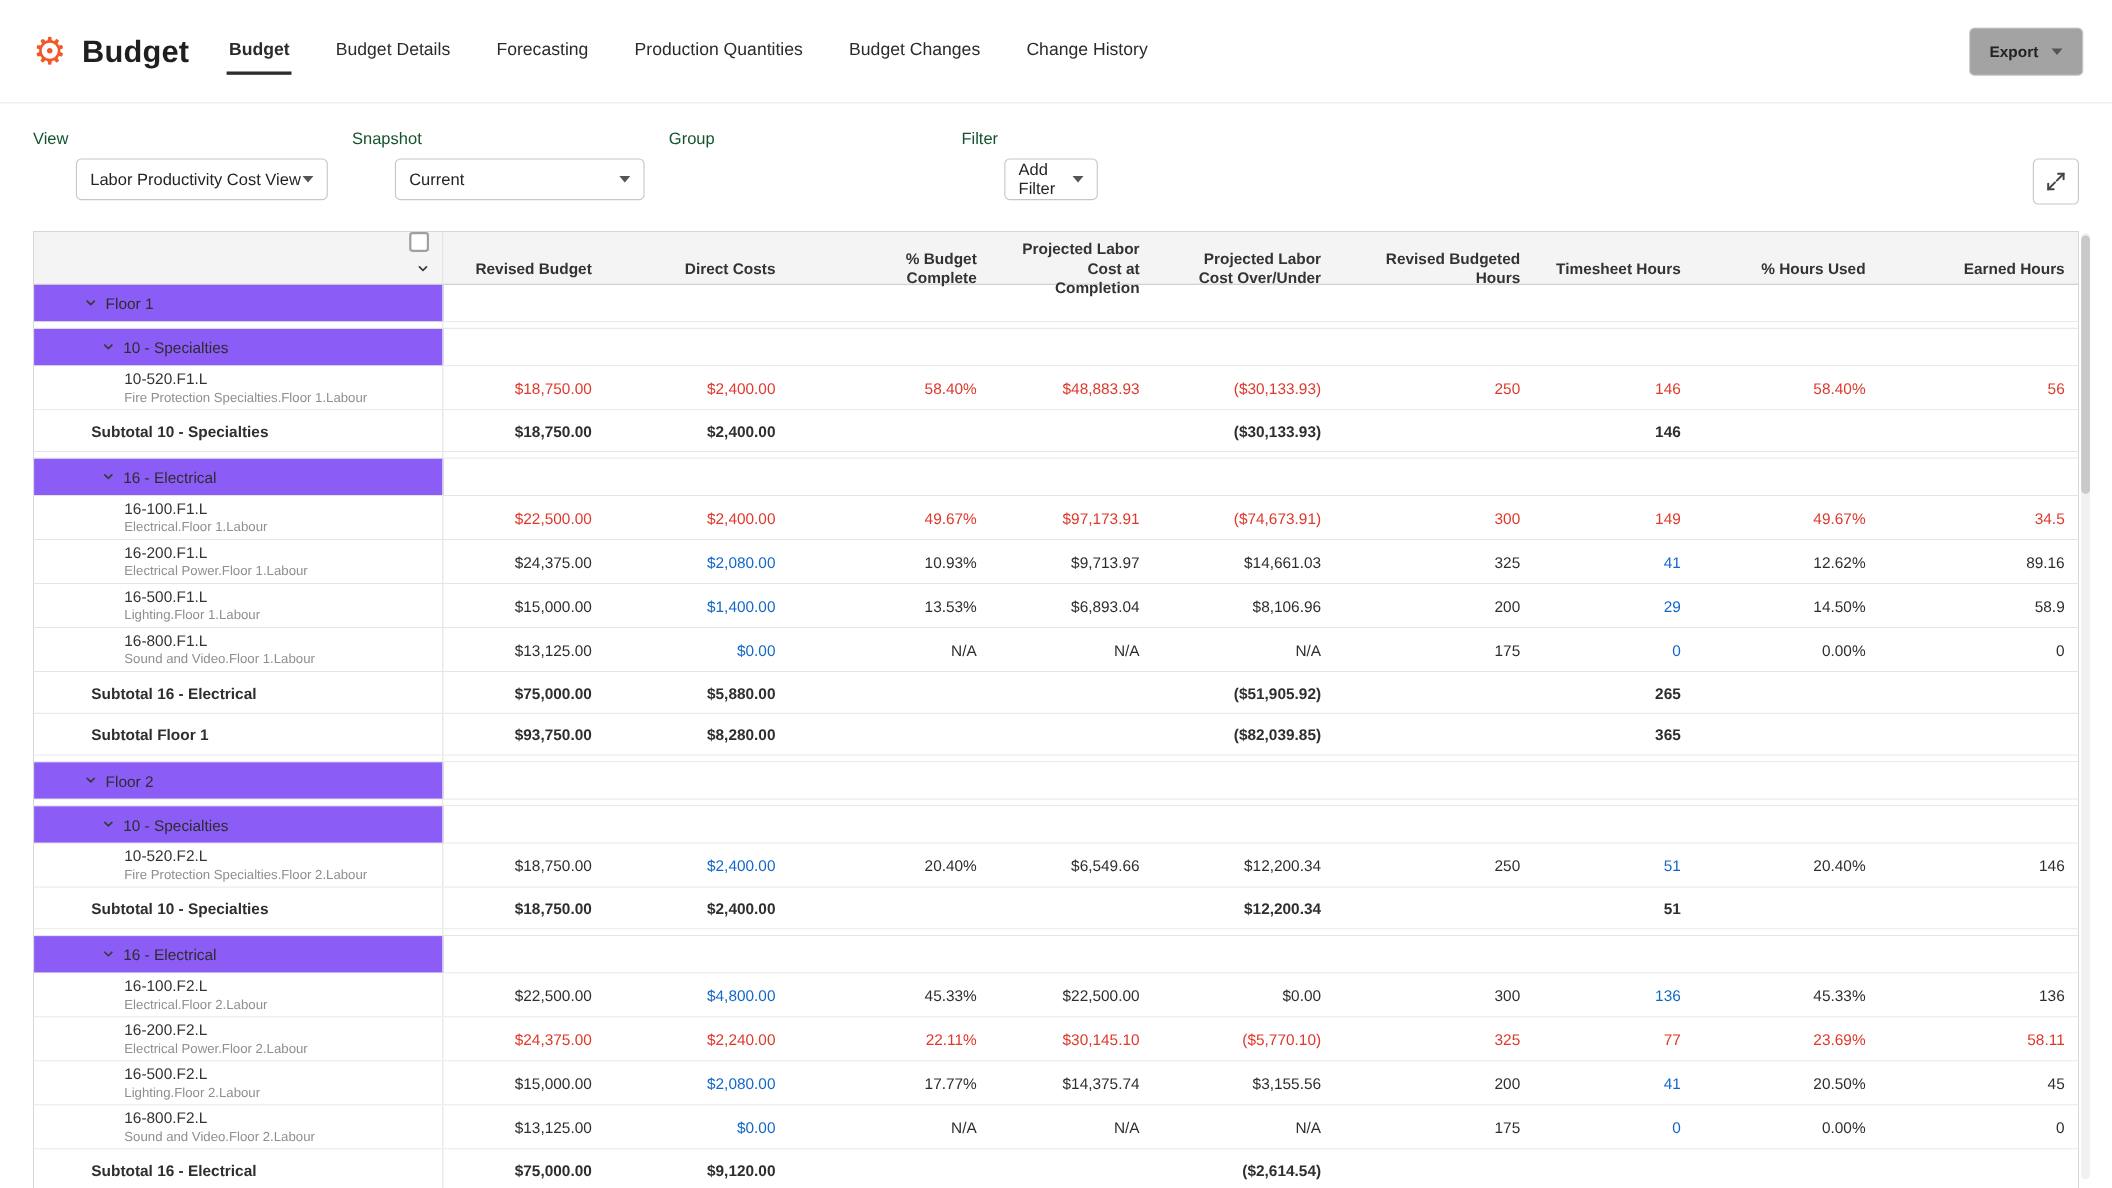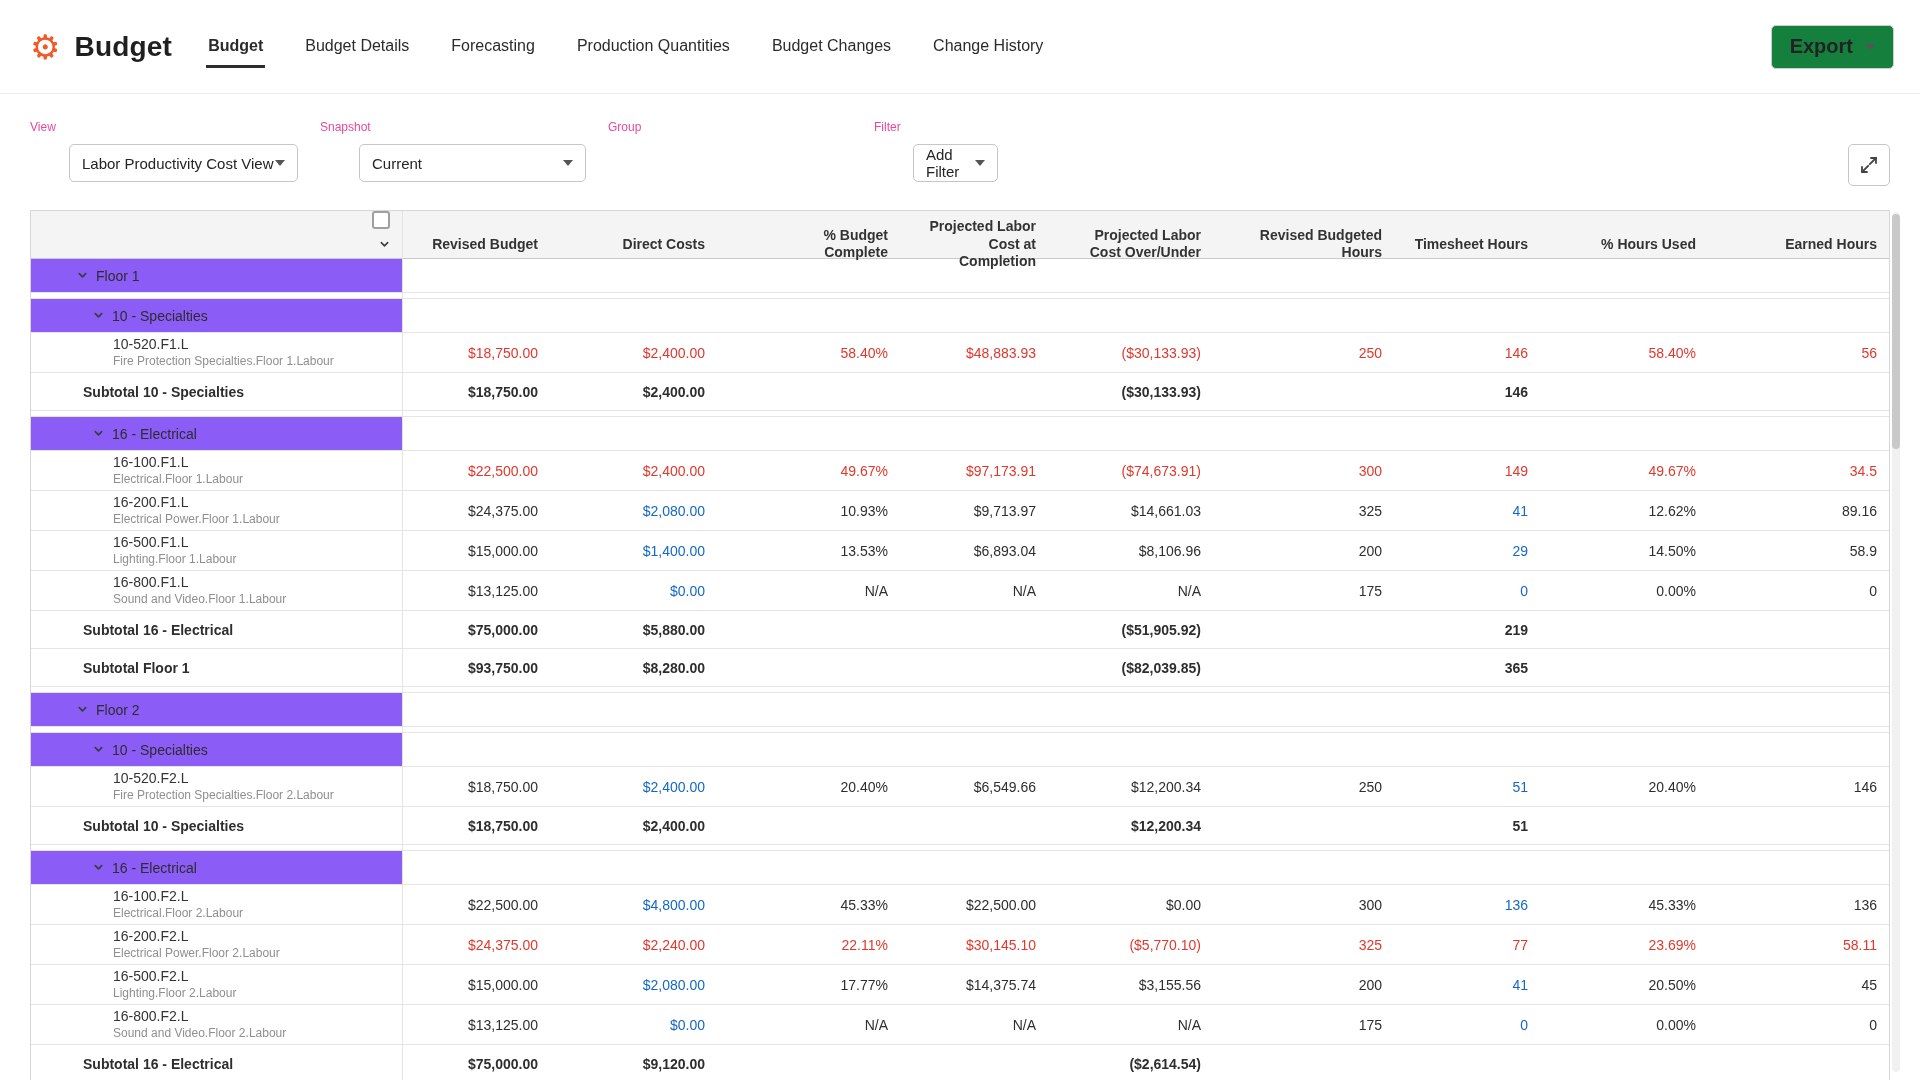--- a/index.html
+++ b/index.html
@@ -22,34 +22,34 @@
   .app-title { font-size: 28px; font-weight: 700; color: #1f1f1f; margin-right: 34px; letter-spacing: .2px; }
   .tabs { display: flex; gap: 38px; align-items: center; height: 100%; }
   .tab {
     background: none; border: none; cursor: pointer;
     font-family: inherit; font-size: 16px; color: #2b2b2b;
     padding: 12px 2px 10px; border-bottom: 3px solid transparent;
   }
   .tab.active { font-weight: 700; border-bottom-color: #2d2d2d; }
   .export-btn {
     margin-left: auto; height: 44px; padding: 0 18px;
-    background: #15803d; border: 1px solid #cfcfcf; border-radius: 5px;
-    font-family: inherit; font-size: 20px; font-weight: 600; color: #222;
+    background: #a3a3a3; border: 1px solid #cfcfcf; border-radius: 5px;
+    font-family: inherit; font-size: 14px; font-weight: 600; color: #222;
     display: flex; align-items: center; gap: 12px; cursor: pointer; text-align: center;
   }
   .caret {
     width: 0; height: 0; display: inline-block;
     border-left: 5px solid transparent; border-right: 5px solid transparent;
     border-top: 6px solid #555;
   }
 
   
   .filters { display: flex; gap: 22px; padding: 24px 30px 0; position: relative; }
   .filter-group { display: flex; flex-direction: column; gap: 8px; }
-  .filter-label { font-size: 12px; color: #ec4899; line-height: 18px; }
+  .filter-label { font-size: 15px; color: #14532d; line-height: 18px; }
   .select {
     height: 38px; border: 1px solid #c6c6c6; border-radius: 5px; background: #fff;
     display: flex; align-items: center; justify-content: space-between;
     padding: 0 12px; font-size: 15px; color: #242424; cursor: pointer; margin-left: 39px;
   }
   .select-right { display: flex; align-items: center; gap: 10px; }
   .chip-x {
     width: 18px; height: 18px; border-radius: 50%; background: #e2e2e2; color: #555;
     font-size: 13px; line-height: 17px; text-align: center; cursor: pointer;
   }
@@ -344,21 +344,21 @@
           <div class="cell num">0</div>
         </div>
         <div class="trow subtotal">
           <div class="cell desc">Subtotal 16 - Electrical</div>
           <div class="cell num">$75,000.00</div>
           <div class="cell num">$5,880.00</div>
           <div class="cell num"></div>
           <div class="cell num"></div>
           <div class="cell num">($51,905.92)</div>
           <div class="cell num"></div>
-          <div class="cell num">219</div>
+          <div class="cell num">265</div>
           <div class="cell num"></div>
           <div class="cell num"></div>
         </div>
         <div class="trow subtotal">
           <div class="cell desc">Subtotal Floor 1</div>
           <div class="cell num">$93,750.00</div>
           <div class="cell num">$8,280.00</div>
           <div class="cell num"></div>
           <div class="cell num"></div>
           <div class="cell num">($82,039.85)</div>

